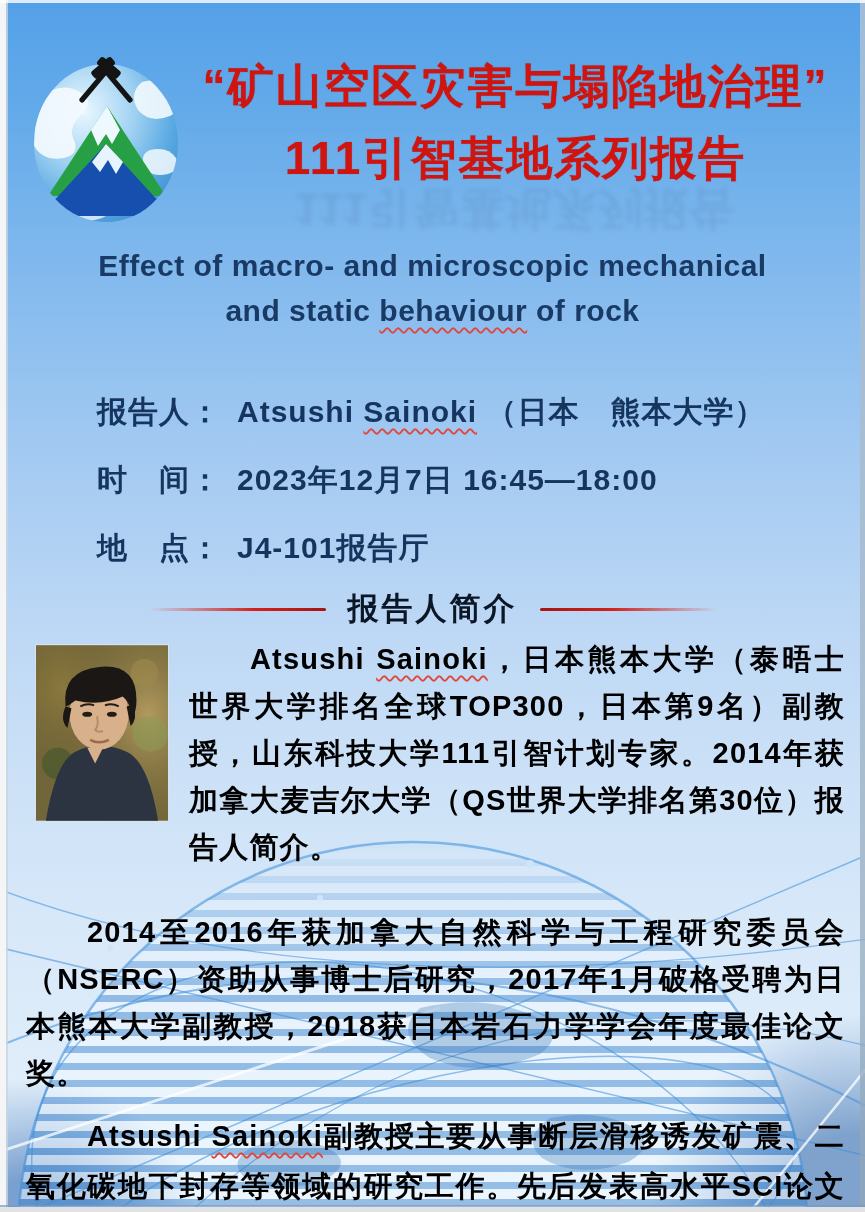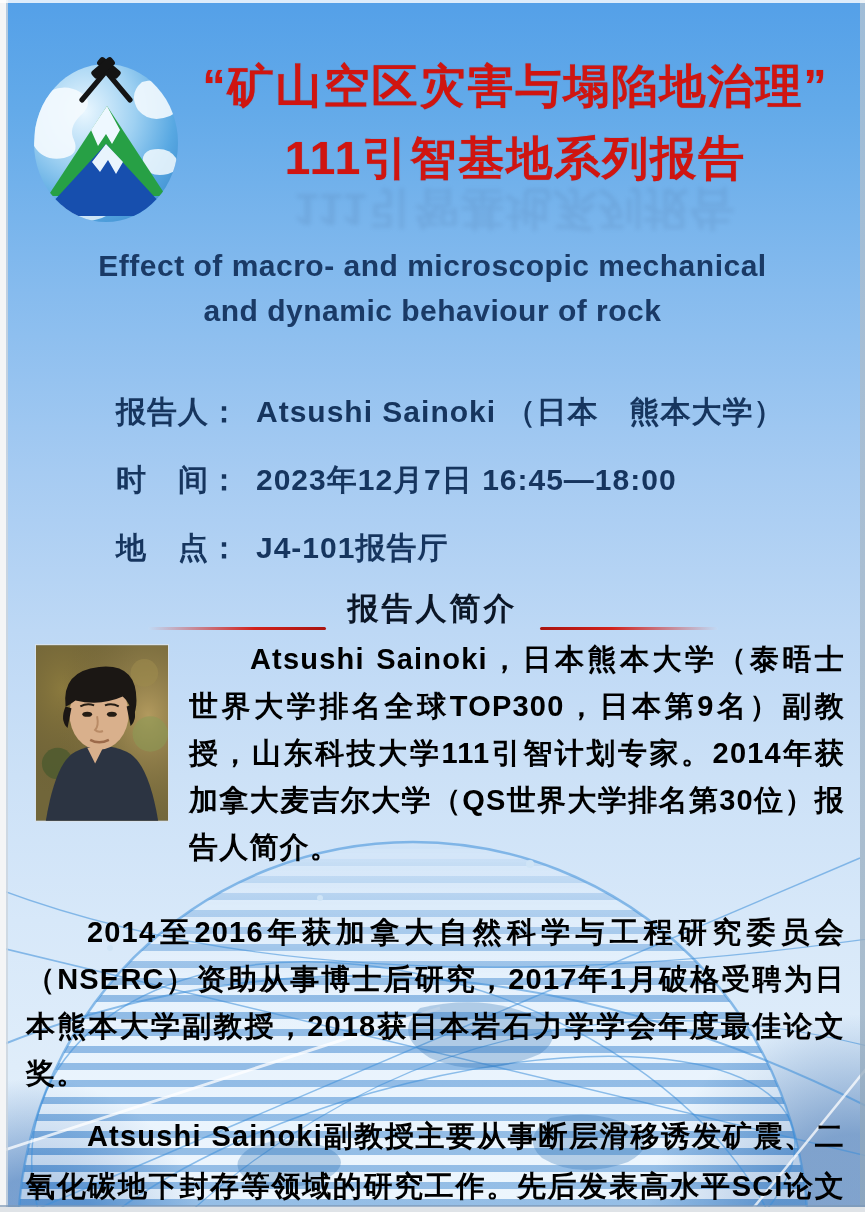--- a/index.html
+++ b/index.html
@@ -43,30 +43,30 @@
   .title-reflection{
     margin-top:4px;font-size:44px;font-weight:800;letter-spacing:2px;line-height:1;
     color:#4a6f9e;transform:scaleY(-1);opacity:.16;filter:blur(2px);white-space:nowrap;
   }
   
   .en-title{
     position:absolute;left:0;right:0;top:243px;text-align:center;
     font-size:30px;font-weight:700;color:#1a3a66;line-height:45px;letter-spacing:.5px;
   }
   .wavy-red{
-    text-decoration-style:wavy;
+    text-decoration:underline;text-decoration-style:wavy;
     text-decoration-color:#e0483e;text-decoration-thickness:2px;text-underline-offset:6px;
   }
   
   .info{position:absolute;left:97px;top:392px;}
   .info-row{display:flex;align-items:baseline;font-size:30px;font-weight:800;
     color:#16355e;letter-spacing:1px;margin-bottom:27px;white-space:pre;}
-  .info-label{margin-right:16px;margin-left:19px;}
-  
-  .section-header{position:absolute;left:0;right:0;top:588px;display:flex;align-items:flex-end;justify-content:center;gap:22px;}
+  .info-label{margin-right:16px;}
+  
+  .section-header{position:absolute;left:0;right:0;top:588px;display:flex;align-items:center;justify-content:center;gap:22px;}
   .sh-line{width:178px;height:3px;border-radius:2px;}
   .sh-line-left{background:linear-gradient(90deg, rgba(255,255,255,.05), #d2211b 60%, #a91410);}
   .sh-line-right{background:linear-gradient(270deg, rgba(255,255,255,.05), #d2211b 60%, #a91410);}
   .sh-text{font-size:31px;font-weight:800;color:#0b1626;letter-spacing:3px;white-space:nowrap;}
   
   .bio{
     position:absolute;left:26px;right:20px;top:636px;
     font-size:29px;font-weight:700;color:#000;line-height:47px;
     text-align:justify;letter-spacing:1.2px;
   }
@@ -149,21 +149,21 @@
   </svg>
 
   <div class="titles">
     <div class="title-line title-line1">“矿山空区灾害与塌陷地治理”</div>
     <div class="title-line">111引智基地系列报告</div>
     <div class="title-reflection">111引智基地系列报告</div>
   </div>
 
   <div class="en-title">
     <div>Effect of macro- and microscopic mechanical</div>
-    <div><span>and dynamic </span><span class="wavy-red">behaviour</span><span> of rock</span></div>
+    <div><span>and static </span><span class="wavy-red">behaviour</span><span> of rock</span></div>
   </div>
 
   <div class="info">
     <div class="info-row">
       <span class="info-label">报告人：</span>
       <span><span>Atsushi </span><span class="wavy-red">Sainoki</span><span> （日本　熊本大学）</span></span>
     </div>
     <div class="info-row">
       <span class="info-label">时　间：</span>
       <span>2023年12月7日 16:45—18:00</span>

